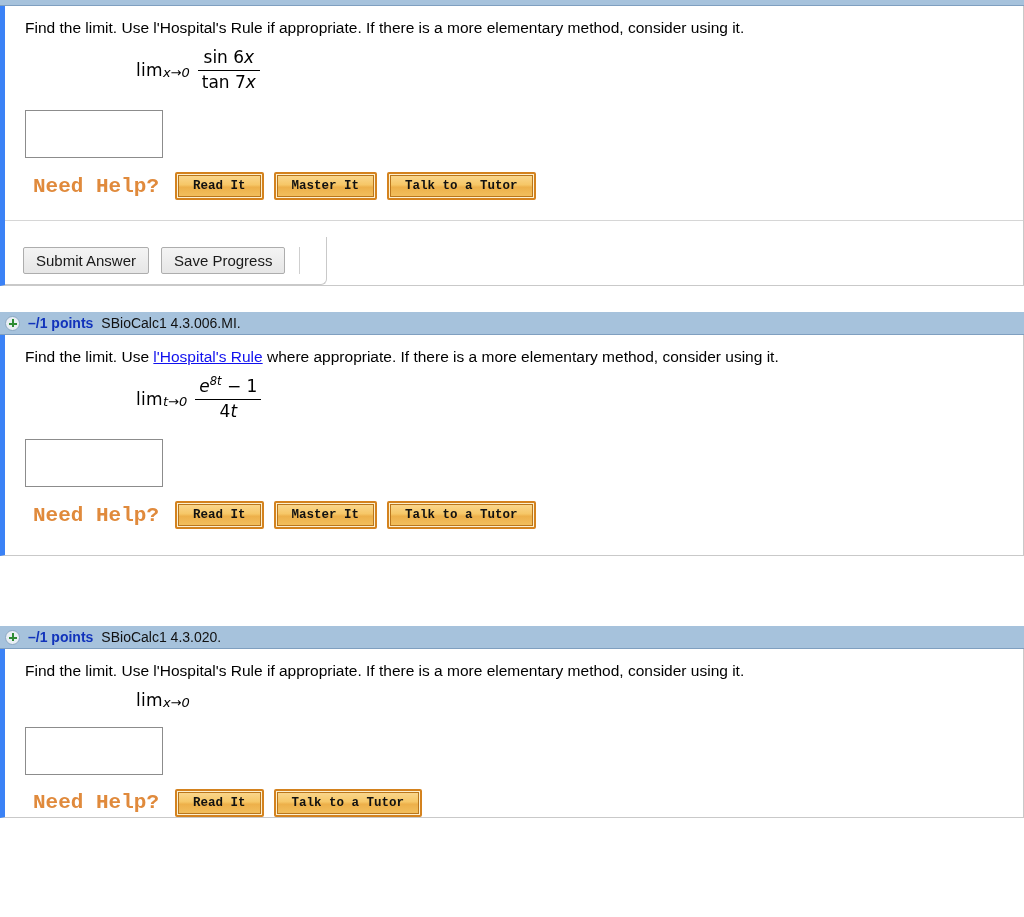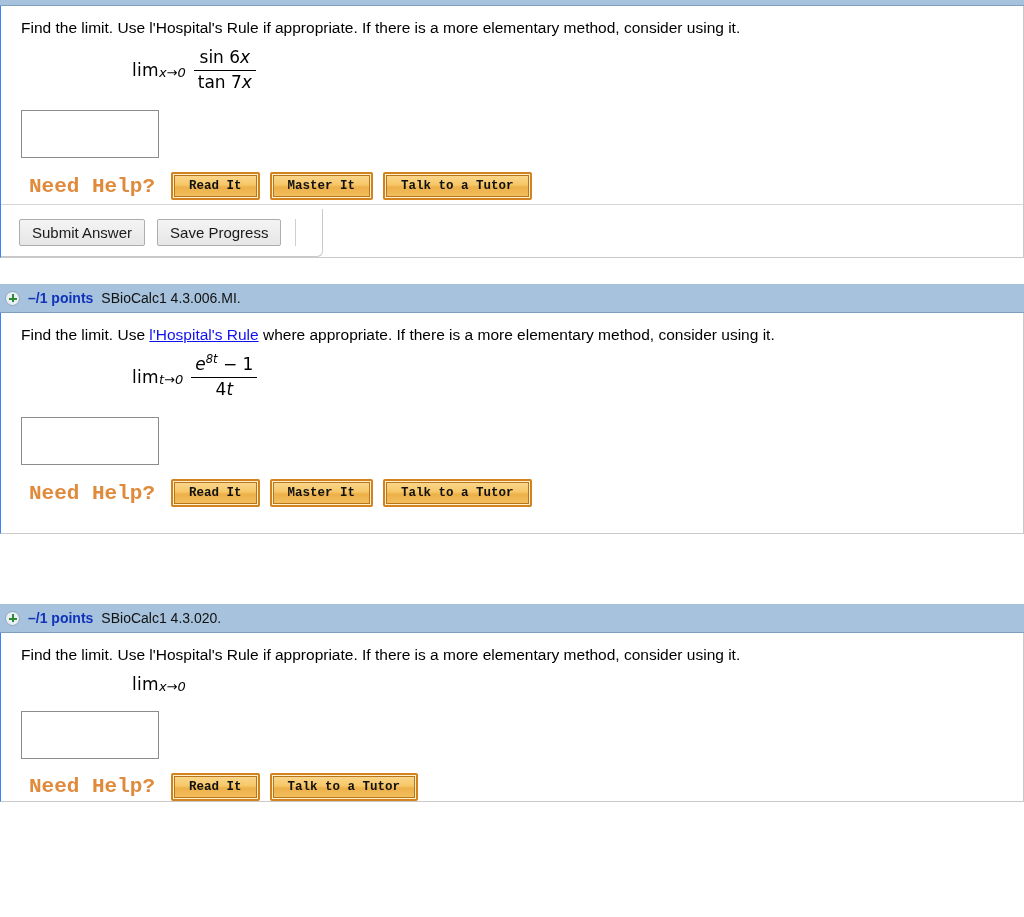--- a/index.html
+++ b/index.html
@@ -22,21 +22,21 @@
     height: 6px;
     background: #a6c2dc;
     border-bottom: 1px solid #7f9fc0;
     box-sizing: border-box;
   }
 
   
   .q-header {
     background: #a6c2dc;
     border-bottom: 1px solid #7f9fc0;
-    height: 29px;
+    height: 23px;
     display: flex;
     align-items: center;
     padding-left: 5px;
     box-sizing: border-box;
     font-size: 14px;
   }
   .expand-icon {
     width: 15px;
     height: 15px;
     border-radius: 50%;
@@ -68,21 +68,21 @@
     white-space: nowrap;
   }
   .q-code {
     color: #111111;
     white-space: nowrap;
   }
 
   
   .q-panel {
     background: #ffffff;
-    border-left: 1px solid #3b82f6;
+    border-left: 5px solid #3b82f6;
     border-right: 1px solid #c9c9c9;
     border-bottom: 1px solid #c9c9c9;
     box-sizing: border-box;
     position: relative;
   }
 
   .q-text {
     padding: 12px 10px 0 20px;
     font-size: 15.5px;
     line-height: 1.3;
@@ -189,23 +189,23 @@
     font-size: 12.5px;
     font-weight: bold;
     color: #111;
     text-align: center;
     white-space: nowrap;
     font-family: Liberation Mono, monospace;
   }
 
   
   .submit-wrap {
-    margin-top: 4px;
+    margin-top: 20px;
     border-top: 1px solid #d6d6d6;
-    padding-top: 4px;
+    padding-top: 16px;
   }
   .submit-bar {
     display: inline-flex;
     align-items: center;
     border: 1px solid #c9c9c9;
     border-top: none;
     border-left: none;
     border-bottom-right-radius: 6px;
     background: #ffffff;
     padding: 10px 12px 10px 18px;

